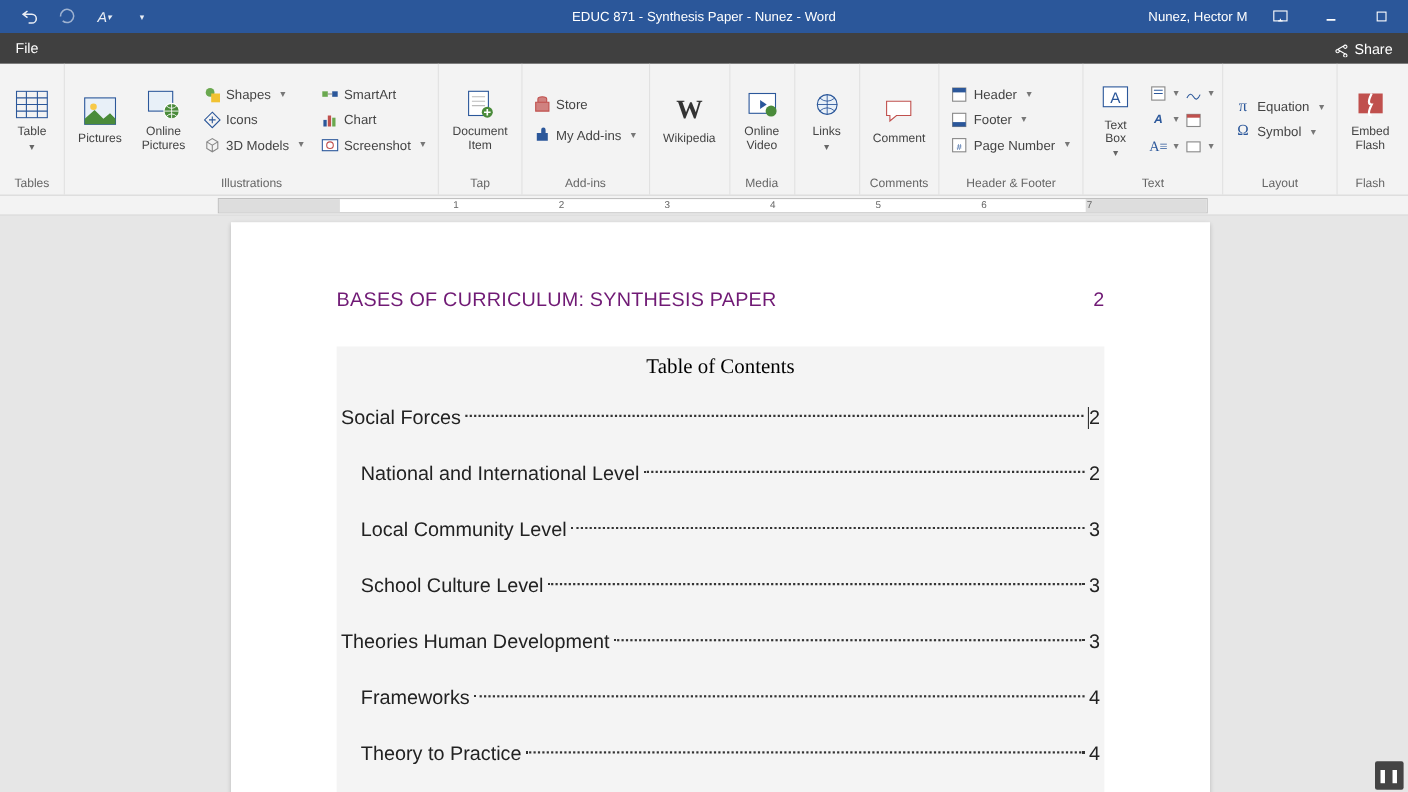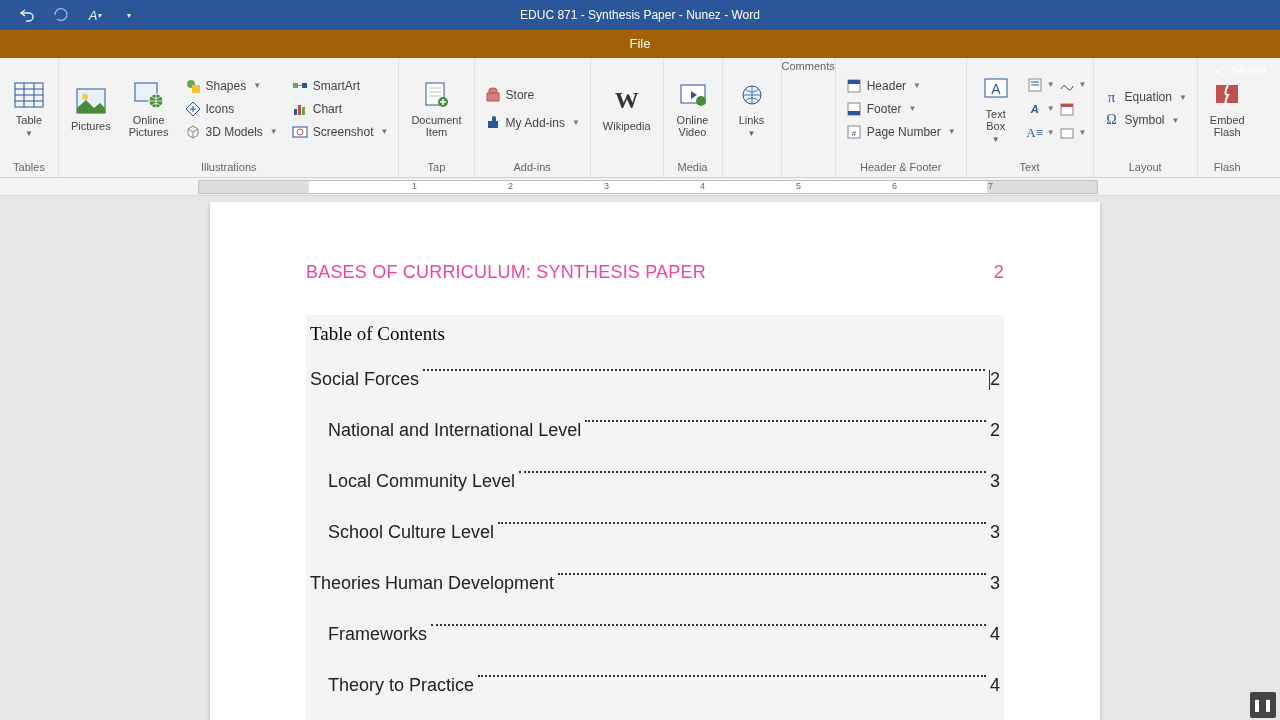--- a/index.html
+++ b/index.html
@@ -7,21 +7,21 @@
 
 
 .titlebar { height: 30px; background: #2b579a; color: #fff; display: flex; align-items: center; font-size: 12px; position: relative; }
 .titlebar .qat { display: flex; align-items: center; gap: 16px; padding-left: 18px; }
 .titlebar .qat .qbtn { width: 18px; height: 18px; display: flex; align-items: center; justify-content: center; opacity: .9; }
 .titlebar .title { position: absolute; left: 50%; transform: translateX(-50%); font-size: 12px; }
 .titlebar .right { margin-left: auto; display: flex; align-items: center; gap: 14px; padding-right: 8px; }
 .titlebar .right .wbtn { width: 32px; height: 28px; display: flex; align-items: center; justify-content: center; }
 
 
-.tabsrow { height: 28px; background: #a16207; display: flex; align-items: center; color: #fff; font-size: 13px; flex-direction: column; }
+.tabsrow { height: 28px; background: #404040; display: flex; align-items: flex-end; color: #fff; font-size: 13px; }
 .tabsrow .filetab { padding: 0 14px; height: 28px; line-height: 28px; }
 .tabsrow .tab { padding: 0 14px; height: 26px; line-height: 26px; cursor: default; }
 .tabsrow .tab.active { background: #f3f3f3; color: #2b579a; }
 .tabsrow .tellme { margin-left: 10px; display: flex; align-items: center; gap: 6px; opacity: .85; font-size: 12px; height: 26px; }
 .tabsrow .share { margin-left: auto; padding: 0 14px; height: 26px; line-height: 26px; display:flex; align-items:center; gap:4px; }
 
 
 .ribbon { height: 120px; background: #f3f3f3; border-bottom: 1px solid #d0d0d0; display: flex; }
 .group { display: flex; flex-direction: column; border-right: 1px solid #e1e1e1; height: 100%; }
 .group .body { flex: 1; display: flex; align-items: center; padding: 4px 6px; gap: 6px; }
@@ -39,24 +39,24 @@
 .mini { width:20px; height:20px; display:flex; align-items:center; justify-content:center; font-size:11px; color:#2b579a; border:1px solid transparent;}
 .minirow { display:flex; gap:2px;}
 
 
 .docarea { position: absolute; top: 178px; left: 0; right: 0; bottom: 0; background: #e6e6e6; }
 .ruler { position:absolute; top:0; left:0; right:0; height:18px; background:#f3f3f3; border-bottom:1px solid #d6d6d6; }
 .ruler .strip { position:absolute; top:2px; left:198px; width:900px; height:14px; background:#fff; border:1px solid #c0c0c0; }
 .ruler .gray { position:absolute; top:0; bottom:0; background:#ddd; }
 .ruler .num { position:absolute; top:0; font-size:9px; color:#666;}
 .page { position: absolute; top: 24px; left: 210px; width: 890px; background: #fff; box-shadow: 0 2px 4px rgba(0,0,0,.2); padding: 60px 96px 0; min-height:700px;}
-.running-head { display:flex; justify-content:space-between; font-family:"Times New Roman",serif; font-size:18px; color:#ec4899; letter-spacing:.2px; margin-bottom:32px;}
+.running-head { display:flex; justify-content:space-between; font-family:"Times New Roman",serif; font-size:18px; color:#701a75; letter-spacing:.2px; margin-bottom:32px;}
 .toc-block { background: #f4f4f4; padding: 8px 4px 8px 4px; }
-.toc-title { text-align:left; font-family:"Times New Roman",serif; font-size:19px; margin-bottom:24px; }
-.toc-entry { font-family:"Times New Roman",serif; font-size:18px; color:#222; display:flex; align-items:flex-start; margin-bottom:30px; white-space:nowrap; }
+.toc-title { text-align:center; font-family:"Times New Roman",serif; font-size:19px; margin-bottom:24px; }
+.toc-entry { font-family:"Times New Roman",serif; font-size:18px; color:#222; display:flex; align-items:center; margin-bottom:30px; white-space:nowrap; }
 .toc-entry.indent { padding-left:18px; }
 .toc-entry .t { }
 .toc-entry .dots { flex:1; border-bottom:2px dotted #333; margin:0 4px 3px; }
 .toc-entry .p { }
 .cursor { display:inline-block; width:0; border-left:1px solid #333; height:20px; vertical-align:middle; position:relative; top:0;}
 
 .pausebar { position:absolute; bottom:2px; right:4px; width:26px; height:26px; background:#444; color:#fff; display:flex; align-items:center; justify-content:center; border-radius:2px; font-size:12px; letter-spacing:1px;}
 
 svg { display:block; }
 </style>
@@ -72,20 +72,39 @@
       </span>
     <span class="qbtn" style="opacity:.55">
         <svg width="16" height="16" viewBox="0 0 16 16">
           <path d="M2 8 A6 6 0 1 1 4 12" fill="none" stroke="#fff" stroke-width="1.4"></path>
         </svg>
       </span>
     <span class="qbtn" style="font-size:13px;font-style:italic">A<span style="font-size:8px">▾</span></span>
     <span class="qbtn" style="font-size:8px">▾</span>
   </div>
   <div class="title">EDUC 871 - Synthesis Paper - Nunez  -  Word</div>
+  <div class="right">
+    <span style="font-size:12px">Nunez, Hector M</span>
+    <span class="wbtn">
+        <svg width="14" height="12" viewBox="0 0 14 12">
+          <rect x="1" y="1" width="12" height="9" fill="none" stroke="#fff"></rect>
+          <path d="M5 10 L9 10 M7 10 L7 8" stroke="#fff" fill="none"></path>
+        </svg>
+      </span>
+    <span class="wbtn">
+        <svg width="12" height="12">
+          <line x1="2" y1="9" x2="10" y2="9" stroke="#fff" stroke-width="1.5"></line>
+        </svg>
+      </span>
+    <span class="wbtn">
+        <svg width="12" height="12">
+          <rect x="2" y="2" width="8" height="8" fill="none" stroke="#fff"></rect>
+        </svg>
+      </span>
+  </div>
 </div>
 
 <div class="tabsrow">
   <div class="filetab">File</div>
   <div class="share">
     <svg width="14" height="14">
         <path d="M3 7 L10 3 M3 7 L10 11 M3 7 a1.5 1.5 0 1 0 .01 0 M10 3 a1.5 1.5 0 1 0 .01 0 M10 11 a1.5 1.5 0 1 0 .01 0" fill="none" stroke="#fff"></path>
       </svg>
     <span>Share</span>
   </div>
@@ -281,20 +300,30 @@
             </svg>
           </span>
         <span class="lbl">Links</span>
         <span class="caret">▼</span>
       </div>
     </div>
     <div class="label">&nbsp;</div>
   </div>
 
   <div class="group">
+    <div class="body">
+      <div class="bigbtn">
+        <span class="ico">
+            <svg width="28" height="24">
+              <path d="M3 3 H25 V16 H12 L6 21 V16 H3 Z" fill="#fff" stroke="#c0504d"></path>
+            </svg>
+          </span>
+        <span class="lbl">Comment</span>
+      </div>
+    </div>
     <div class="label">Comments</div>
   </div>
 
   <div class="group">
     <div class="body">
       <div class="stack">
         <div class="smallbtn">
             <span class="ico">
               <svg width="16" height="16">
                 <rect x="2" y="2" width="12" height="12" fill="#fff" stroke="#888"></rect>

